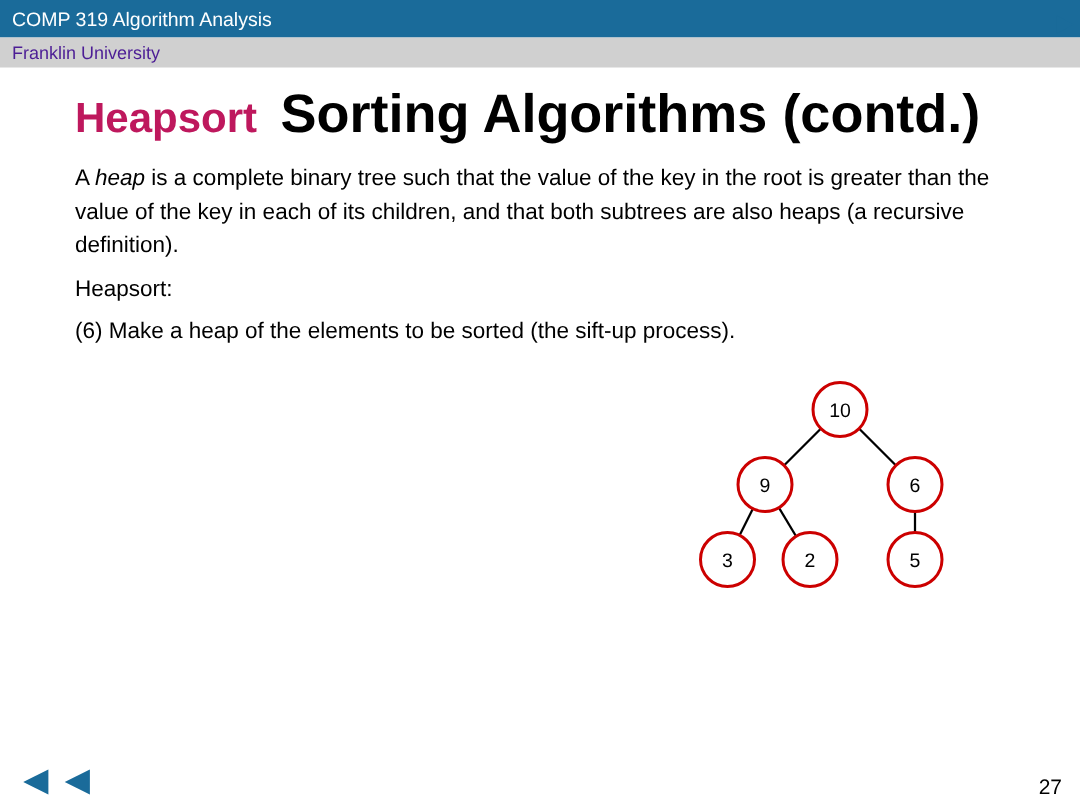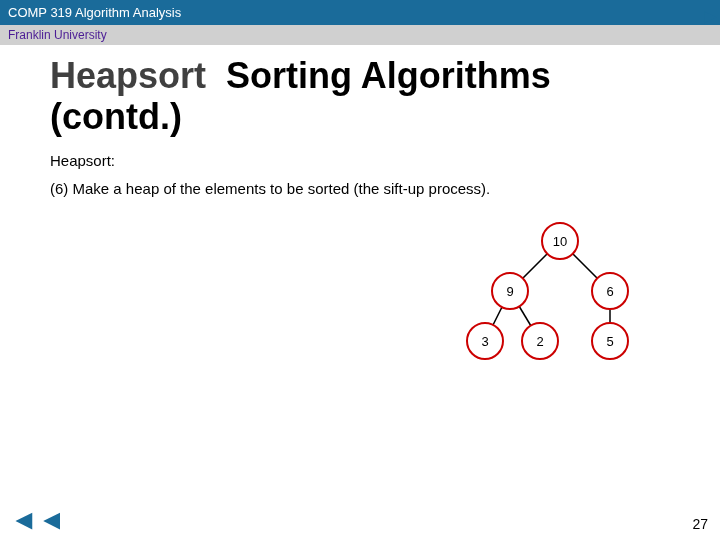--- a/index.html
+++ b/index.html
@@ -39,23 +39,23 @@
       line-height: 1.15;
     }
 
     #title-line1 {
       font-size: 36px;
       font-weight: bold;
       color: #000;
     }
 
     #heapsort-label {
-      font-size: 36px;
+      font-size: 28px;
       font-weight: bold;
-      color: #404040;
+      color: #be185d;
     }
 
     .content-text {
       font-size: 15px;
       color: #000;
       line-height: 1.5;
       margin-bottom: 6px;
     }
 
     .italic {
@@ -109,20 +109,23 @@
 <div id="sub-bar">
   <span>Franklin University</span>
 </div>
 
 <div id="main-content">
 
   <div id="title-area">
     <span id="heapsort-label">Heapsort&nbsp;&nbsp;</span><span id="title-line1">Sorting Algorithms (contd.)</span>
   </div>
 
+  <p class="content-text">
+    <span>A </span><span class="italic">heap</span><span> is a complete binary tree such that the value of the key in the root is greater than the value of the key in each of its children, and that both subtrees are also heaps (a recursive definition).</span>
+  </p>
 
   <p class="content-text">Heapsort:</p>
 
   <p class="content-text">(6) Make a heap of the elements to be sorted (the sift-up process).</p>
 
 
   <div id="diagram-area">
     <svg id="tree-svg" viewBox="0 0 260 160">
 
       <line x1="130" y1="30" x2="80" y2="80" stroke="#000" stroke-width="1.5"></line>

